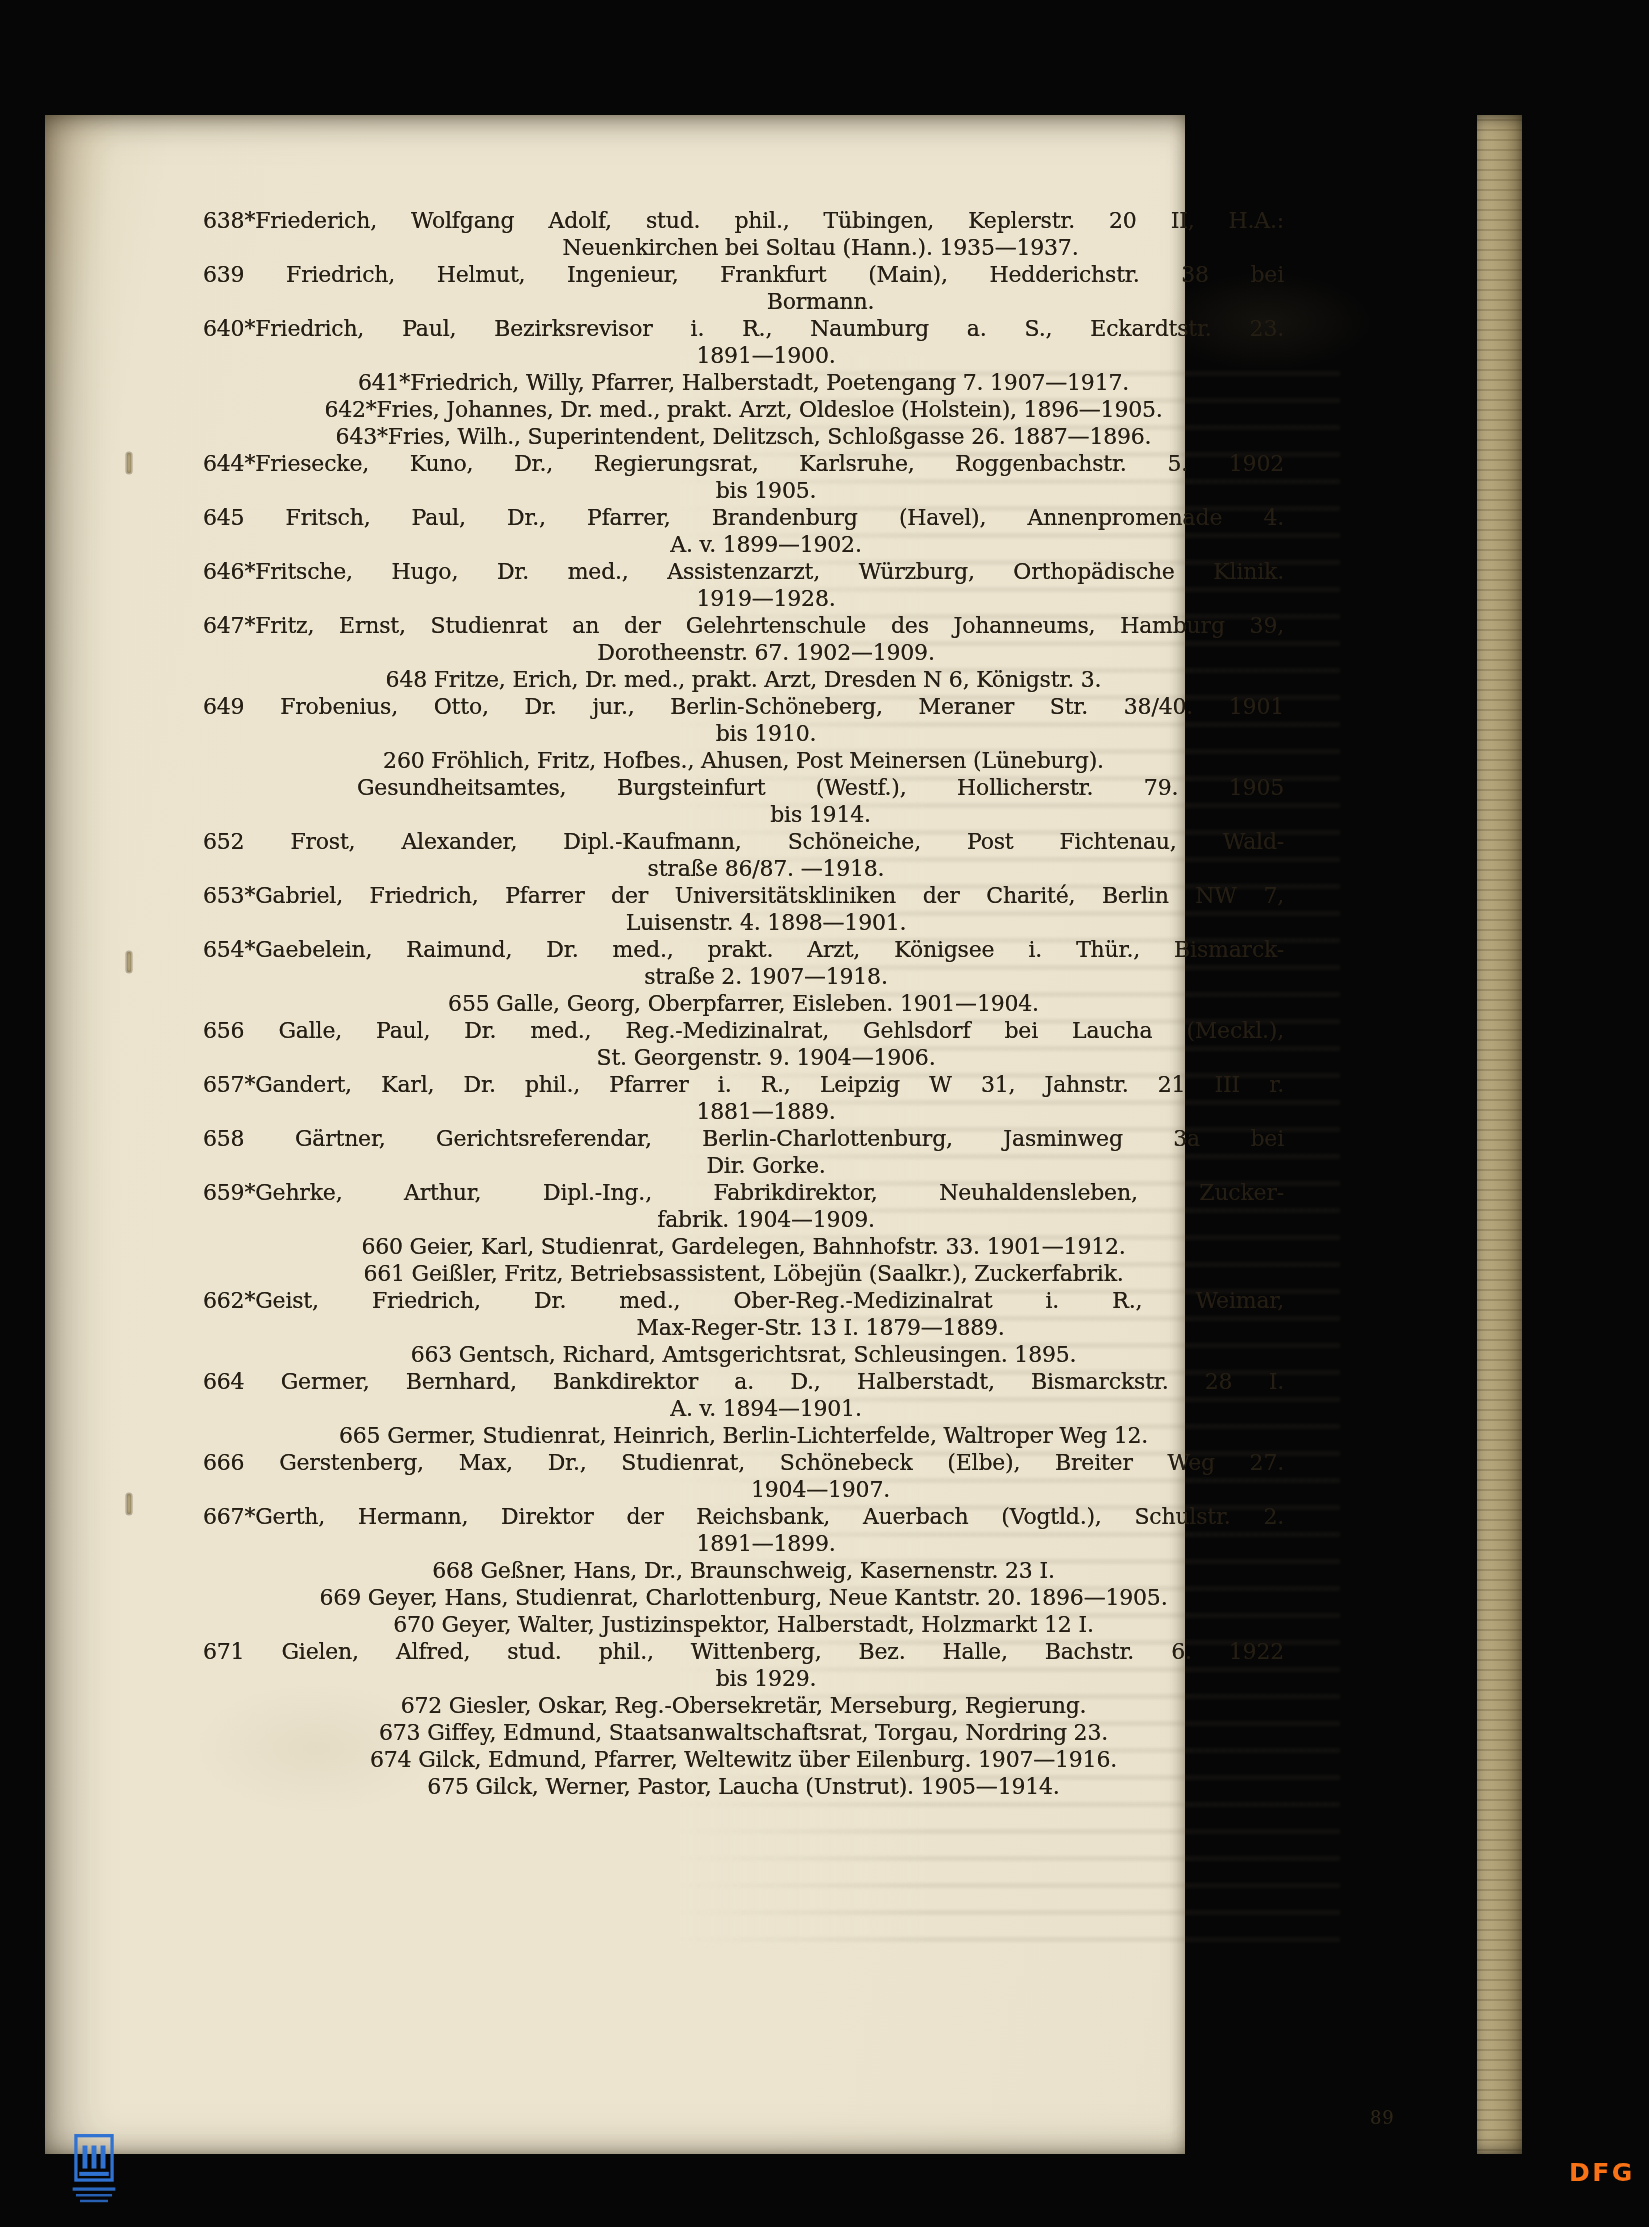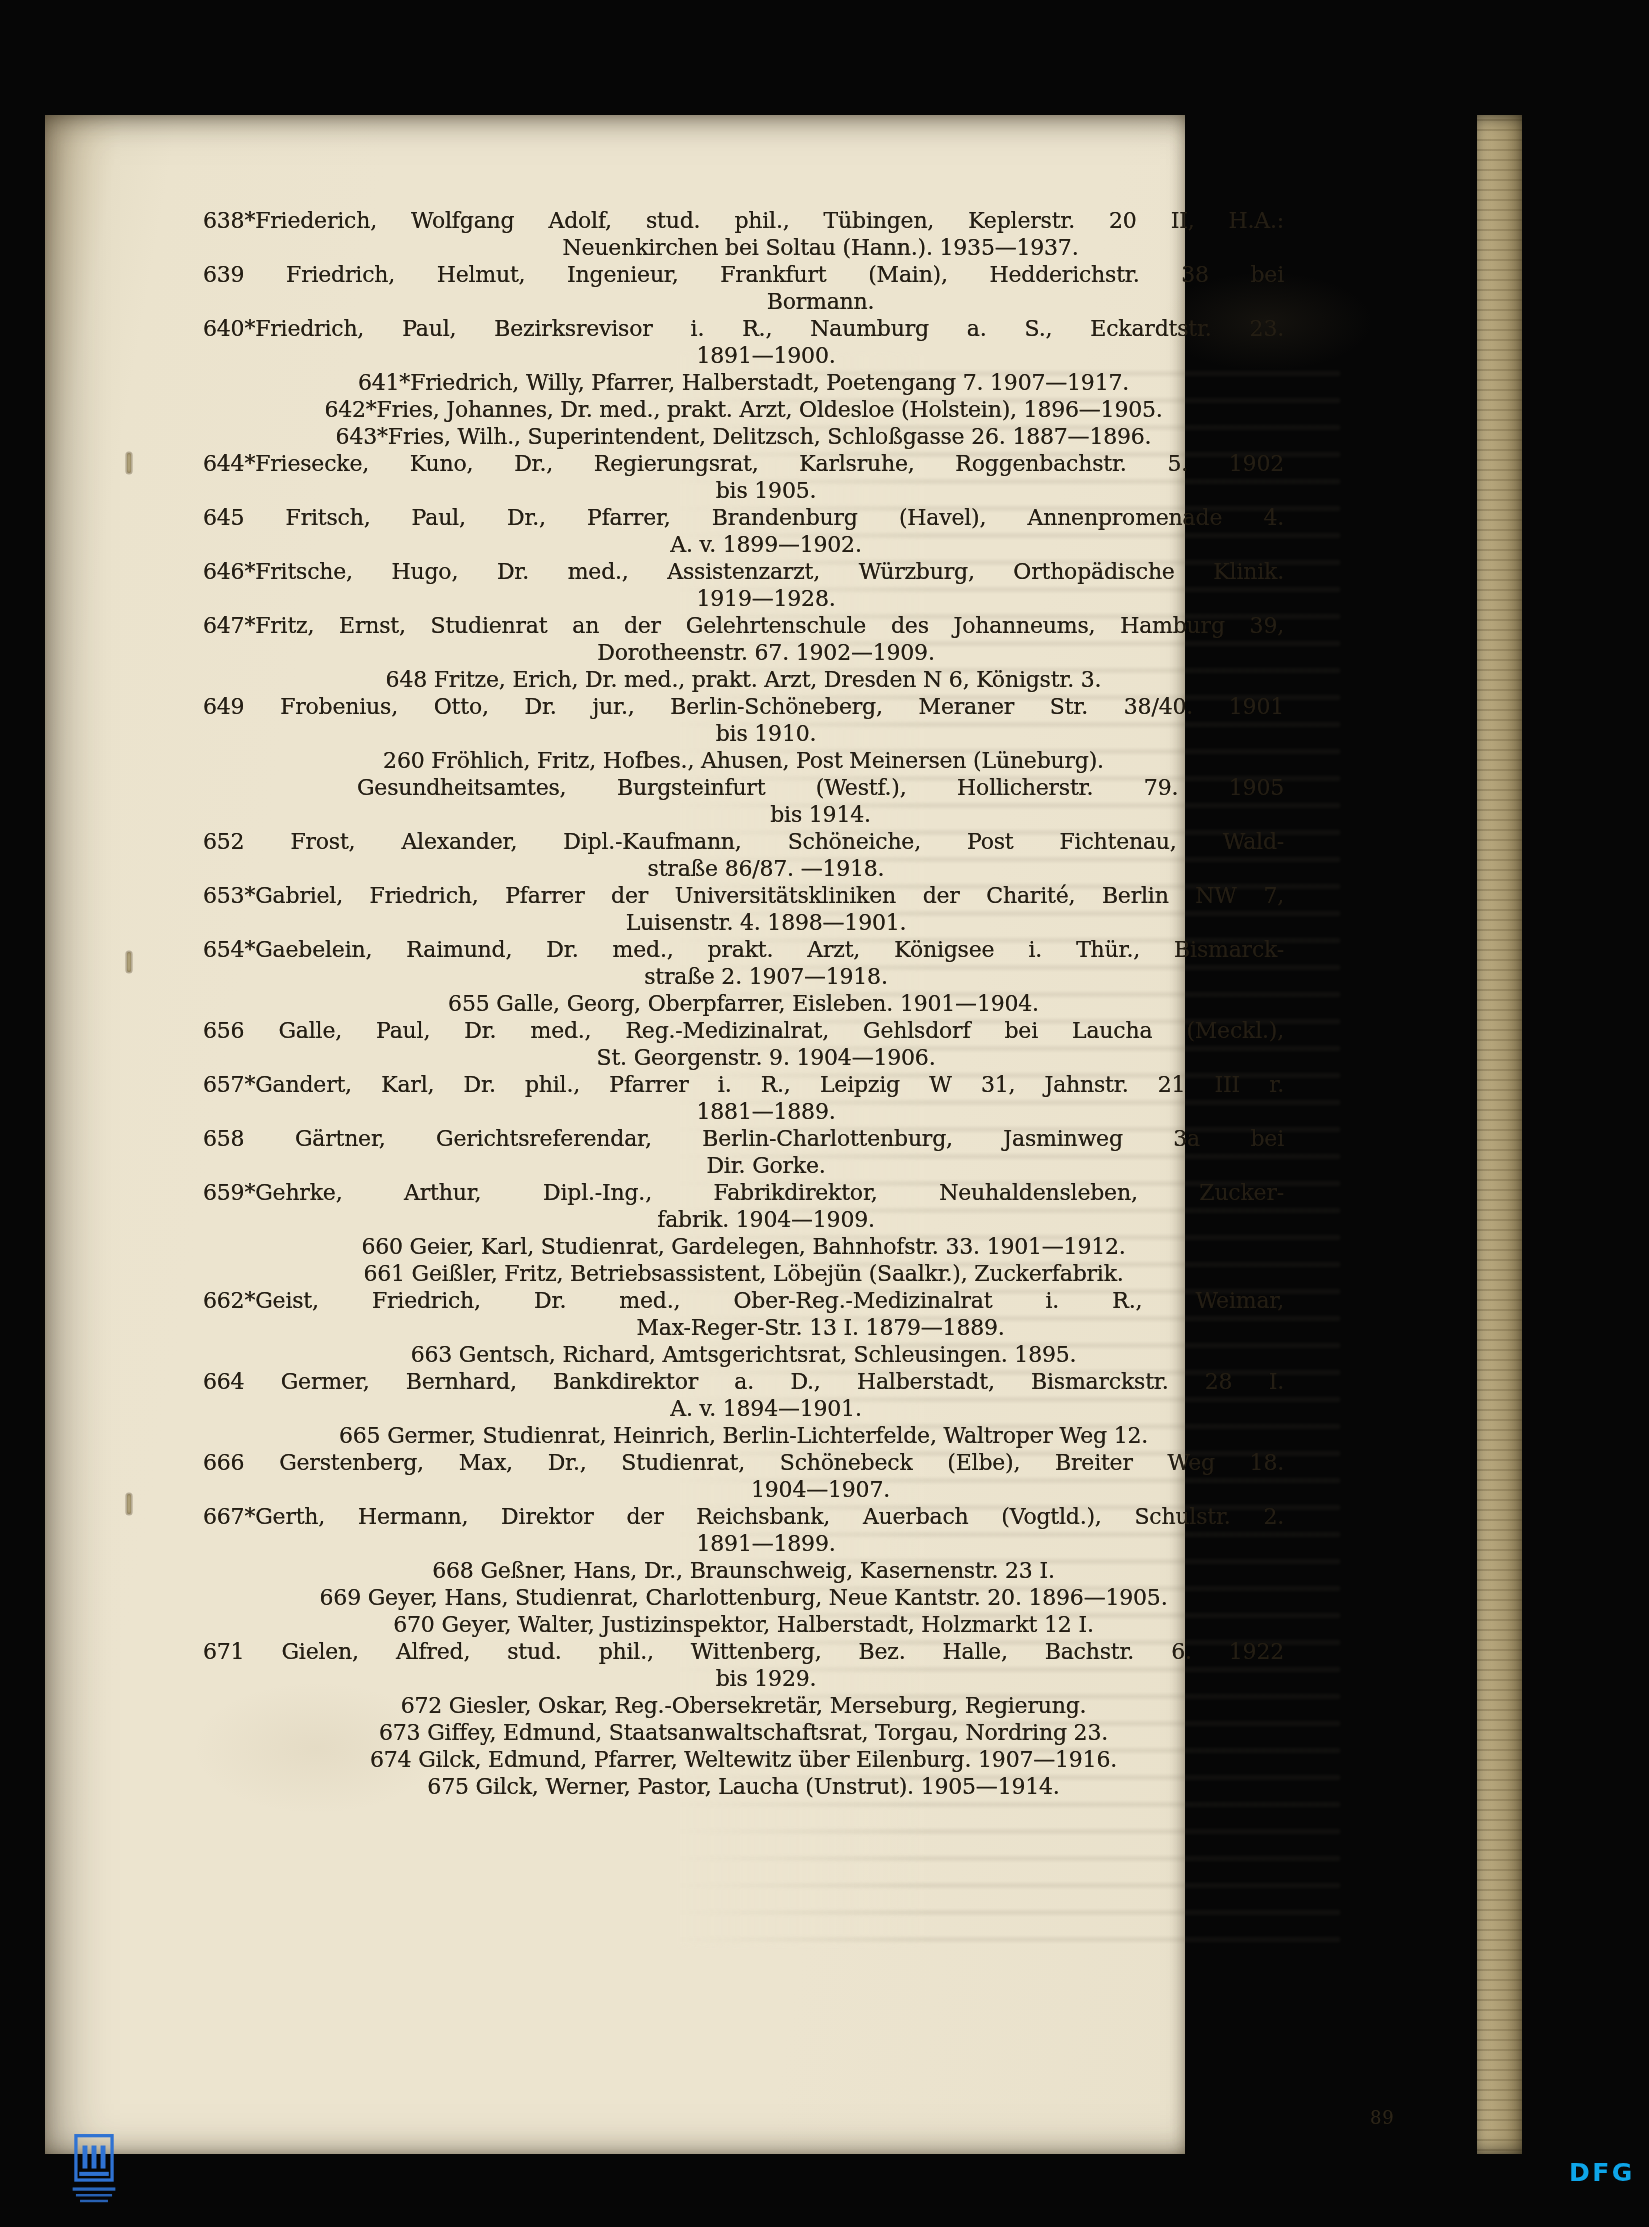--- a/index.html
+++ b/index.html
@@ -71,21 +71,21 @@
   .page-num{
     position:absolute;left:1325px;top:1992px;
     font-size:18px;color:#2c2518;letter-spacing:0.8px;
     text-shadow:0 0 0.4px rgba(32,25,14,.85);
   }
   
   .stamp{position:absolute;left:71px;top:2133px;width:46px;height:76px;}
   .dfg{
     position:absolute;left:1569px;top:2158px;
     font-family:"DejaVu Sans","Liberation Sans",sans-serif;
-    font-weight:bold;font-size:25px;letter-spacing:2.5px;color:#0ea5e9;
+    font-weight:bold;font-size:25px;letter-spacing:2.5px;color:#f97316;
   }
 </style>
 </head>
 <body>
 
 <div class="scan">
 
   <div class="page">
     <div class="bleed"></div>
     <div class="stain-a"></div>
@@ -191,21 +191,21 @@
           <div class="line"><span>663 </span><span>Gentsch, Richard, Amtsgerichtsrat, Schleusingen.  1895.</span></div>
         </div>
         <div class="entry">
           <div class="line j"><span>664 </span><span>Germer, Bernhard, Bankdirektor a. D., Halberstadt, Bismarckstr. 28 I.</span></div>
           <div class="line ind-s">A. v.  1894—1901.</div>
         </div>
         <div class="entry">
           <div class="line"><span>665 </span><span>Germer, Studienrat, Heinrich, Berlin-Lichterfelde, Waltroper Weg 12.</span></div>
         </div>
         <div class="entry">
-          <div class="line j"><span>666 </span><span>Gerstenberg, Max, Dr., Studienrat, Schönebeck (Elbe), Breiter Weg 18.</span></div>
+          <div class="line j"><span>666 </span><span>Gerstenberg, Max, Dr., Studienrat, Schönebeck (Elbe), Breiter Weg 27.</span></div>
           <div class="line ind-l">1904—1907.</div>
         </div>
         <div class="entry">
           <div class="line j"><span>667*</span><span>Gerth, Hermann, Direktor der Reichsbank, Auerbach (Vogtld.), Schulstr. 2.</span></div>
           <div class="line ind-s">1891—1899.</div>
         </div>
         <div class="entry">
           <div class="line"><span>668 </span><span>Geßner, Hans, Dr., Braunschweig, Kasernenstr. 23 I.</span></div>
         </div>
         <div class="entry">

